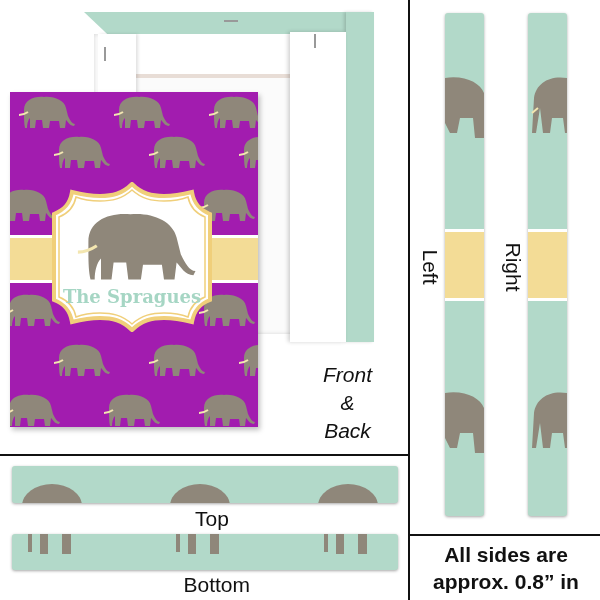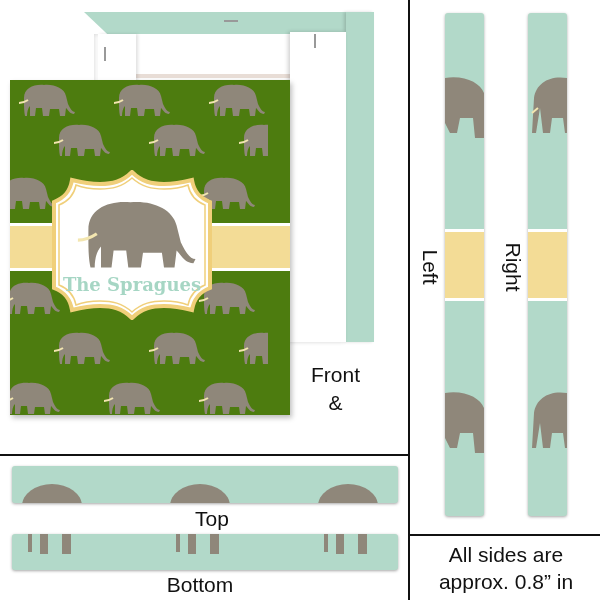--- a/index.html
+++ b/index.html
@@ -22,21 +22,21 @@
   <div class="abs" style="left:262px; top:0; width:28px; height:330px; background:#b2d9c9; box-shadow:-2px 0 3px rgba(0,0,0,0.15);"></div>
   <div class="abs" style="left:10px; top:22px; width:250px; height:300px; background:#fbfbfb; box-shadow:inset 0 0 4px rgba(0,0,0,0.15);"></div>
   <div class="abs" style="left:50px; top:22px; width:200px; height:40px; background:#ffffff; border-bottom:4px solid #e8ddd6;"></div>
   <div class="abs" style="left:14px; top:22px; width:38px; height:300px; background:#ffffff; box-shadow:2px 0 3px rgba(0,0,0,0.12);"></div>
   <div class="abs" style="left:206px; top:20px; width:56px; height:310px; background:#ffffff; box-shadow:-2px 0 4px rgba(0,0,0,0.18);"></div>
   <div class="abs" style="left:20px; top:35px; width:2px; height:14px; background:#999;"></div>
   <div class="abs" style="left:140px; top:8px; width:14px; height:2px; background:#999;"></div>
   <div class="abs" style="left:230px; top:22px; width:2px; height:14px; background:#999;"></div>
 </div>
 
-<div class="abs" style="left:10px; top:80px; width:280px; height:335px; background:#4d7c0f; box-shadow:2px 3px 5px rgba(0,0,0,0.25); overflow:hidden;">
+<div class="abs" style="left:10px; top:92px; width:248px; height:335px; background:#a21caf; box-shadow:2px 3px 5px rgba(0,0,0,0.25); overflow:hidden;">
   <svg width="258" height="335" style="position:absolute; left:0; top:0;">
     <defs>
       <g id="el">
         <path d="M4 16 C4 6 14 2 24 3 C34 2 44 6 46 14 L48 22 C50 26 52 30 55 30 L54 32 C50 32 48 28 46 26 L45 34 L40 34 L39 27 L30 27 L29 34 L23 34 L22 26 L16 26 L15 34 L10 34 L10 24 C8 26 7 30 7 34 L5 34 C4 30 4 24 4 20 Z" fill="#8f877a"></path>
         <path d="M8 18 C5 20 2 21 -1 21" stroke="#f3e6b0" stroke-width="2" fill="none"></path>
       </g>
     </defs>
     <use href="#el" x="10" y="2"></use>
     <use href="#el" x="105" y="2"></use>
     <use href="#el" x="200" y="2"></use>
@@ -62,23 +62,24 @@
       <path d="M80 8 C90 17 100 19 112 19 C124 19 131 17 136 15 C138 25 143 31 153 35 L153 115 C143 119 138 125 136 135 C131 133 124 131 112 131 C100 131 90 133 80 142 C70 133 60 131 48 131 C36 131 29 133 24 135 C22 125 17 119 7 115 L7 35 C17 31 22 25 24 15 C29 17 36 19 48 19 C60 19 70 17 80 8 Z" fill="none" stroke="#f0cf7a" stroke-width="1.5"></path>
       <g transform="translate(28,26) scale(2.1)">
         <path d="M4 16 C4 6 14 2 24 3 C34 2 44 6 46 14 L48 22 C50 26 52 30 55 30 L54 32 C50 32 48 28 46 26 L45 34 L40 34 L39 27 L30 27 L29 34 L23 34 L22 26 L16 26 L15 34 L10 34 L10 24 C8 26 7 30 7 34 L5 34 C4 30 4 24 4 20 Z" fill="#8f877a"></path>
         <path d="M8 18 C5 20 2 21 -1 21" stroke="#f3e6b0" stroke-width="1.5" fill="none"></path>
       </g>
     </svg>
     <div class="abs" style="left:0; top:104px; width:160px; text-align:center; font-family:'DejaVu Serif', serif; font-weight:bold; font-size:18px; color:#a6d6c4;">The Spragues</div>
   </div>
 </div>
 
-<div class="label" style="left:288px; top:362px; width:95px;">
+<div class="label" style="left:300px; top:362px; width:95px;font-style:italic;">
   <div>Front</div>
   <div style="margin-top:2px;">&amp;</div>
+  <div style="margin-top:2px;">Back</div>
 </div>
 
 <div class="strip" style="left:12px; top:466px; width:386px; height:37px;">
   <svg width="386" height="37" style="position:absolute; left:0; top:0;">
     <g>
         <ellipse cx="40" cy="40" rx="30" ry="22" fill="#8f877a"></ellipse>
       </g>
     <g>
         <ellipse cx="188" cy="40" rx="30" ry="22" fill="#8f877a"></ellipse>
       </g>
@@ -97,21 +98,21 @@
         <rect x="50" y="0" width="9" height="20"></rect>
       <rect x="164" y="0" width="4" height="18"></rect>
         <rect x="176" y="0" width="8" height="20"></rect>
         <rect x="198" y="0" width="9" height="20"></rect>
       <rect x="312" y="0" width="4" height="18"></rect>
         <rect x="324" y="0" width="8" height="20"></rect>
         <rect x="346" y="0" width="9" height="20"></rect>
     </g>
   </svg>
 </div>
-<div class="label" style="left:150px; top:572px; width:100px;">Bottom</div>
+<div class="label" style="left:150px; top:572px; width:100px;text-align:right;">Bottom</div>
 
 <div class="strip" style="left:445px; top:13px; width:39px; height:503px;">
   <div class="band" style="top:216px; height:66px;"></div>
   <svg width="39" height="503" style="position:absolute; left:0; top:0;">
     <g fill="#8f877a">
         <path d="M0 65 C20 62 35 70 39 80 L39 125 L30 125 L28 105 L15 105 L12 120 L5 120 L0 110 Z"></path>
       </g>
     <g fill="#8f877a">
         <path d="M0 380 C20 377 35 385 39 395 L39 440 L30 440 L28 420 L15 420 L12 435 L5 435 L0 425 Z"></path>
       </g>
@@ -126,16 +127,16 @@
         <path d="M39 65 C22 62 8 70 6 85 L4 120 L8 120 L12 95 L15 120 L22 120 L24 105 L35 105 L37 120 L39 120 Z"></path>
         <path d="M10 95 L4 100" stroke="#f3e6b0" stroke-width="2"></path>
       </g>
     <g fill="#8f877a">
         <path d="M39 380 C22 377 8 385 6 400 L4 435 L8 435 L12 410 L15 435 L22 435 L24 420 L35 420 L37 435 L39 435 Z"></path>
       </g>
   </svg>
 </div>
 <div class="label" style="left:478px; top:254px; width:70px; transform:rotate(90deg);">Right</div>
 
-<div class="label" style="left:412px; top:541px; width:188px; font-size:21px; line-height:27px;">
+<div class="label" style="left:412px; top:541px; width:188px; font-size:21px; line-height:27px;font-weight:bold;">
   <div>All sides are</div>
   <div>approx. 0.8” in</div>
 </div>
 
 </body></html>

